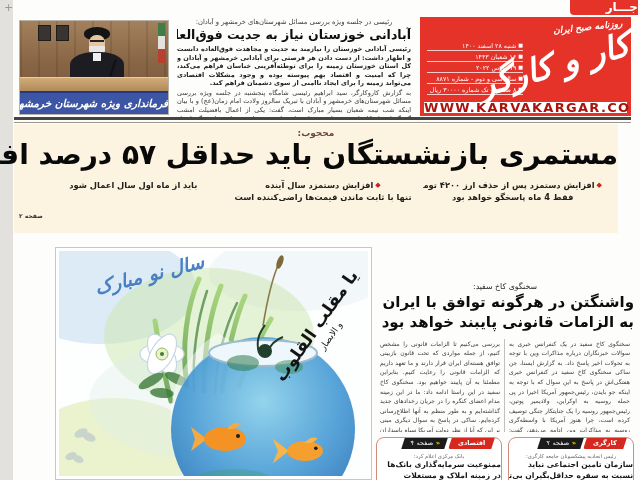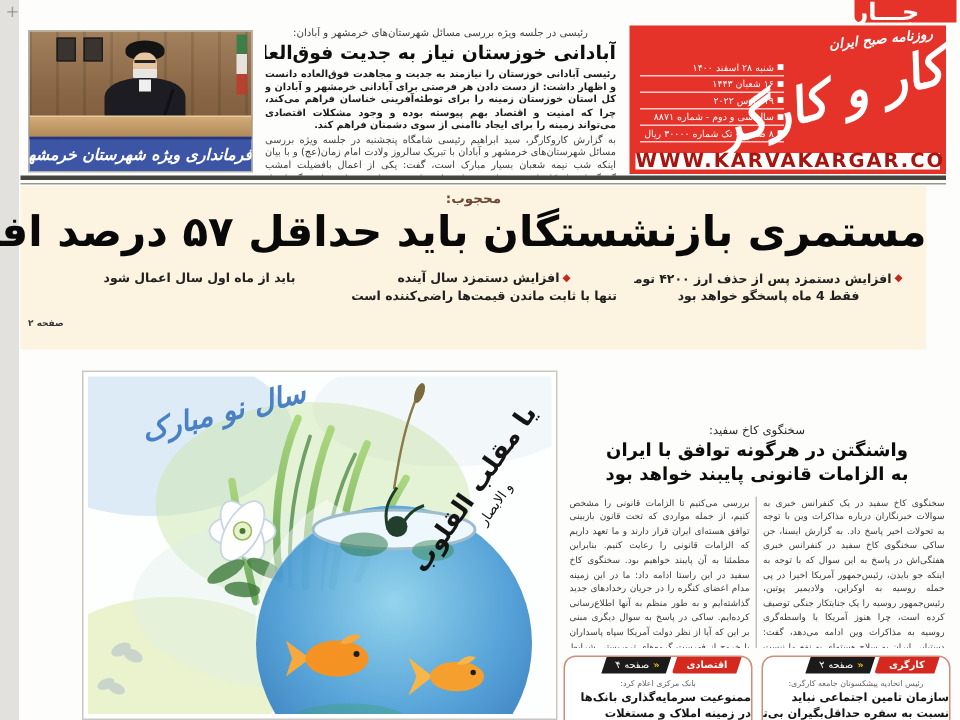--- a/index.html
+++ b/index.html
@@ -9,22 +9,22 @@
     background:#fdfdfb;direction:rtl;
     font-family:"DejaVu Sans",sans-serif;
   }
   
   .gutter{position:absolute;left:0;top:0;width:13px;height:480px;background:#e2e1dd;}
   .cropmark{position:absolute;left:4px;top:1px;color:#9a9a98;font-size:11px;}
 
   
   .jaar-tab{
     position:absolute;left:570px;top:0;width:68px;height:15px;
-    background:#e5332a;color:#fff;font-weight:bold;font-size:16px;
-    text-align:left;line-height:15px;border-radius:0 0 0 4px;
+    background:#e5332a;color:#fff;font-weight:bold;font-size:12px;
+    text-align:right;line-height:15px;border-radius:0 0 0 4px;
   }
   .masthead{
     position:absolute;left:420px;top:17px;width:211px;height:99px;
     background:#e5332a;overflow:hidden;
   }
   .tagline{
     position:absolute;top:5px;right:9px;color:#fff;font-size:9px;
     font-style:italic;font-weight:bold;transform:rotate(-6deg);white-space:nowrap;
   }
   .mast-title{
@@ -89,21 +89,21 @@
   }
   .band-bullets{display:flex;justify-content:space-between;padding:8px 16px 0 30px;}
   .bullet-col{width:32%;text-align:center;}
   .diamond{color:#c4281f;font-size:7px;vertical-align:1px;margin-left:2px;}
   .b-line{font-size:8.3px;font-weight:bold;color:#20201e;line-height:1.5;white-space:nowrap;overflow:hidden;}
   .band-pageref{position:absolute;left:5px;bottom:14px;font-size:6px;font-weight:bold;color:#333;}
 
   
   .wh{position:absolute;left:376px;top:246px;width:258px;height:186px;overflow:hidden;}
   .wh-kicker{text-align:center;font-size:7.8px;color:#2a2a2a;margin-bottom:2px;margin-top:36px;}
-  .wh-headline{text-align:center;font-size:12px;font-weight:bold;color:#0c0c0c;line-height:1.32;}
+  .wh-headline{font-size:15px;font-weight:bold;color:#0c0c0c;line-height:1.32;}
   .wh-cols{display:flex;margin-top:6px;height:135px;overflow:hidden;}
   .wh-col{width:50%;padding:0 4px;font-size:6px;color:#3a3a3a;text-align:justify;line-height:1.6;}
   .wh-col.left{border-right:1px solid #c2c0bc;}
 
   
   .boxes{position:absolute;left:376px;top:437px;width:258px;height:60px;display:flex;gap:6px;}
   .news-box{position:relative;width:126px;height:58px;border:1px solid #d08d7c;
     border-radius:8px;background:#fff;padding-top:13px;overflow:hidden;}
   .box-label{position:absolute;top:0;right:8px;height:11px;display:flex;font-size:6.5px;}
   .lbl-cat{background:#d5281e;color:#fff;font-weight:bold;line-height:11px;

